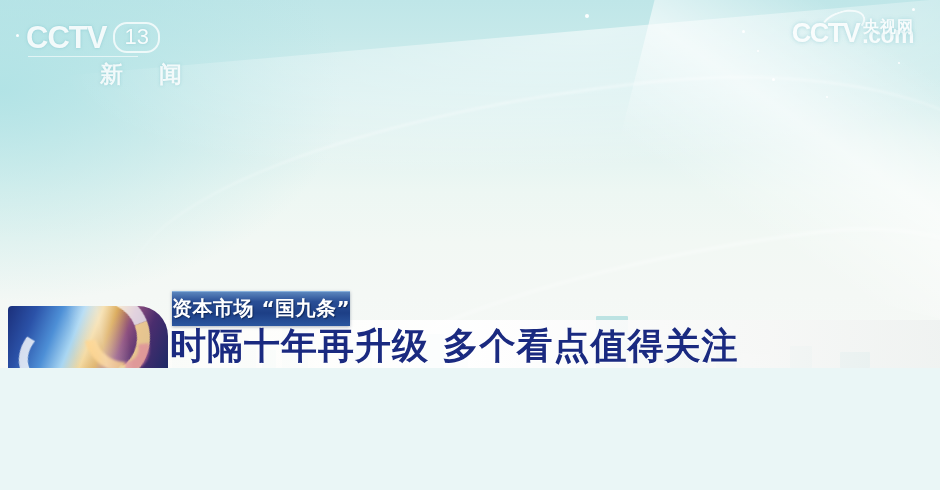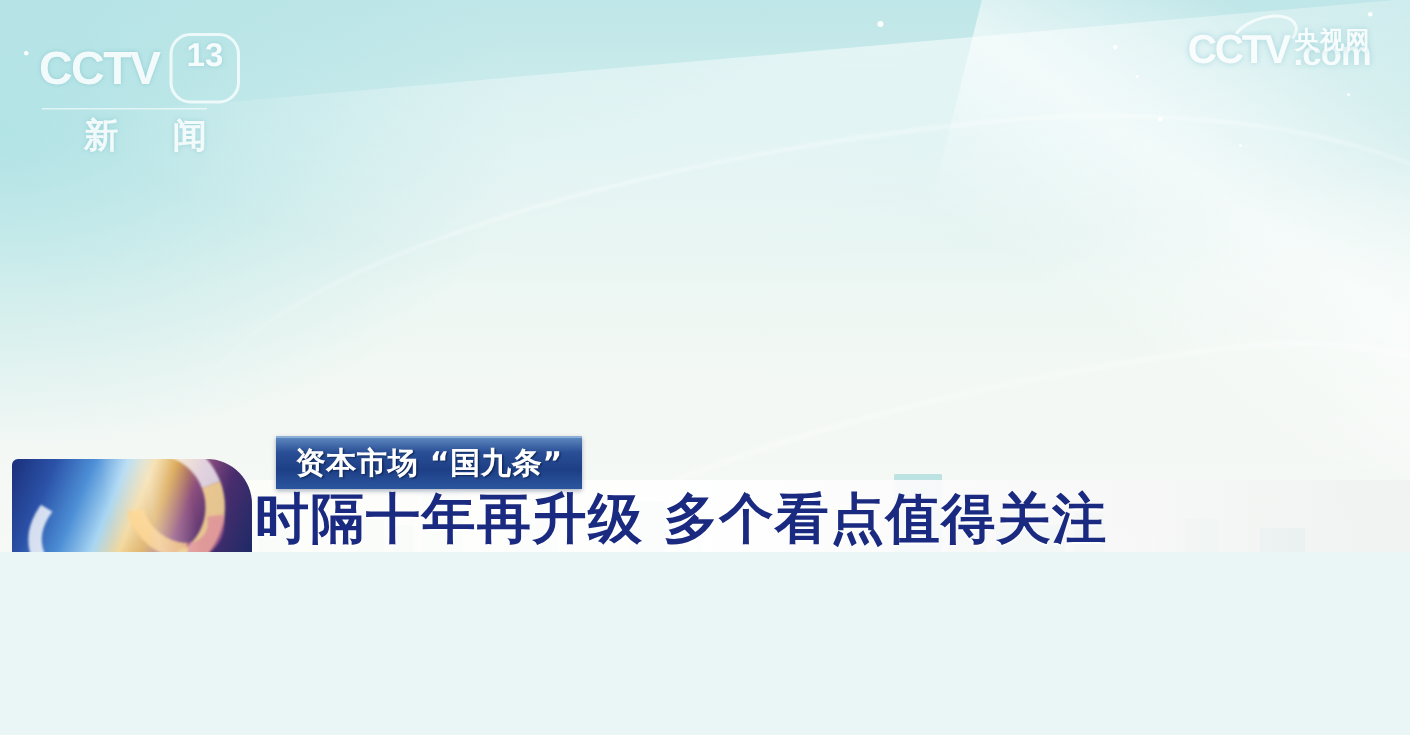--- a/index.html
+++ b/index.html
@@ -19,20 +19,21 @@
     background:
       linear-gradient(to bottom,
         #bfe6e8 0%,
         #c6e9ea 10%,
         #d3eeee 24%,
         #e2f3f1 38%,
         #edf7f3 52%,
         #f2f8f4 66%,
         #f4f8f5 80%,
         #f6f9f6 100%);
+    text-align: right;
   }
 
   
   .swoosh {
     position:absolute;
     pointer-events:none;
   }
   .swoosh-a {
     left:-60px; top:40px;
     width:1080px; height:330px;
@@ -85,25 +86,25 @@
   }
   .bug-row { display:flex; align-items:center; gap:7px; }
   .bug-cctv {
     font-size:31px; font-weight:700; letter-spacing:-1px;
     color:rgba(255,255,255,0.88);
     text-shadow:0 0 3px rgba(120,190,200,0.6);
     font-family:"Liberation Sans", sans-serif;
     line-height:1;
   }
   .bug-13 {
-    font-size:22px; font-weight:700; line-height:1;
+    font-size:22px; font-weight:400; line-height:1;
     color:rgba(255,255,255,0.9);
     border:2px solid rgba(255,255,255,0.75);
     border-radius:14px;
-    padding:2px 9px 19px;
+    padding:2px 9px 3px;
     text-shadow:0 0 3px rgba(120,190,200,0.5);
   }
   .bug-rule {
     width:110px; height:1px;
     background:rgba(255,255,255,0.6);
     margin:3px 0 2px 2px;
   }
   .bug-news {
     font-size:23px; font-weight:700; letter-spacing:14px;
     color:rgba(255,255,255,0.85);
@@ -210,25 +211,24 @@
       rgba(255,255,255,0.55) 6%,
       rgba(253,253,250,0.92) 18%,
       rgba(255,255,255,0.95) 50%,
       rgba(246,247,246,0.92) 82%,
       rgba(238,241,240,0.8) 100%);
   }
 
   #sub-caption {
     position:absolute;
     left:172px; top:5px;
-    padding:3px 13px 4px;
+    padding:3px 0 4px;
     background:linear-gradient(to bottom, #5b86bd 0%, #2a4f96 28%, #1d3f86 62%, #2b569f 100%);
     border-top:1px solid rgba(160,200,235,0.8);
     box-shadow:0 1px 3px rgba(20,40,80,0.35);
-    margin-left:12px;
   }
   #sub-caption span {
     font-size:20px; font-weight:700; letter-spacing:0.5px;
     color:#ffffff;
     font-family:"DejaVu Sans", sans-serif;
     text-shadow:1px 1px 1px rgba(10,30,70,0.7);
     white-space:nowrap;
   }
 
   #headline {

